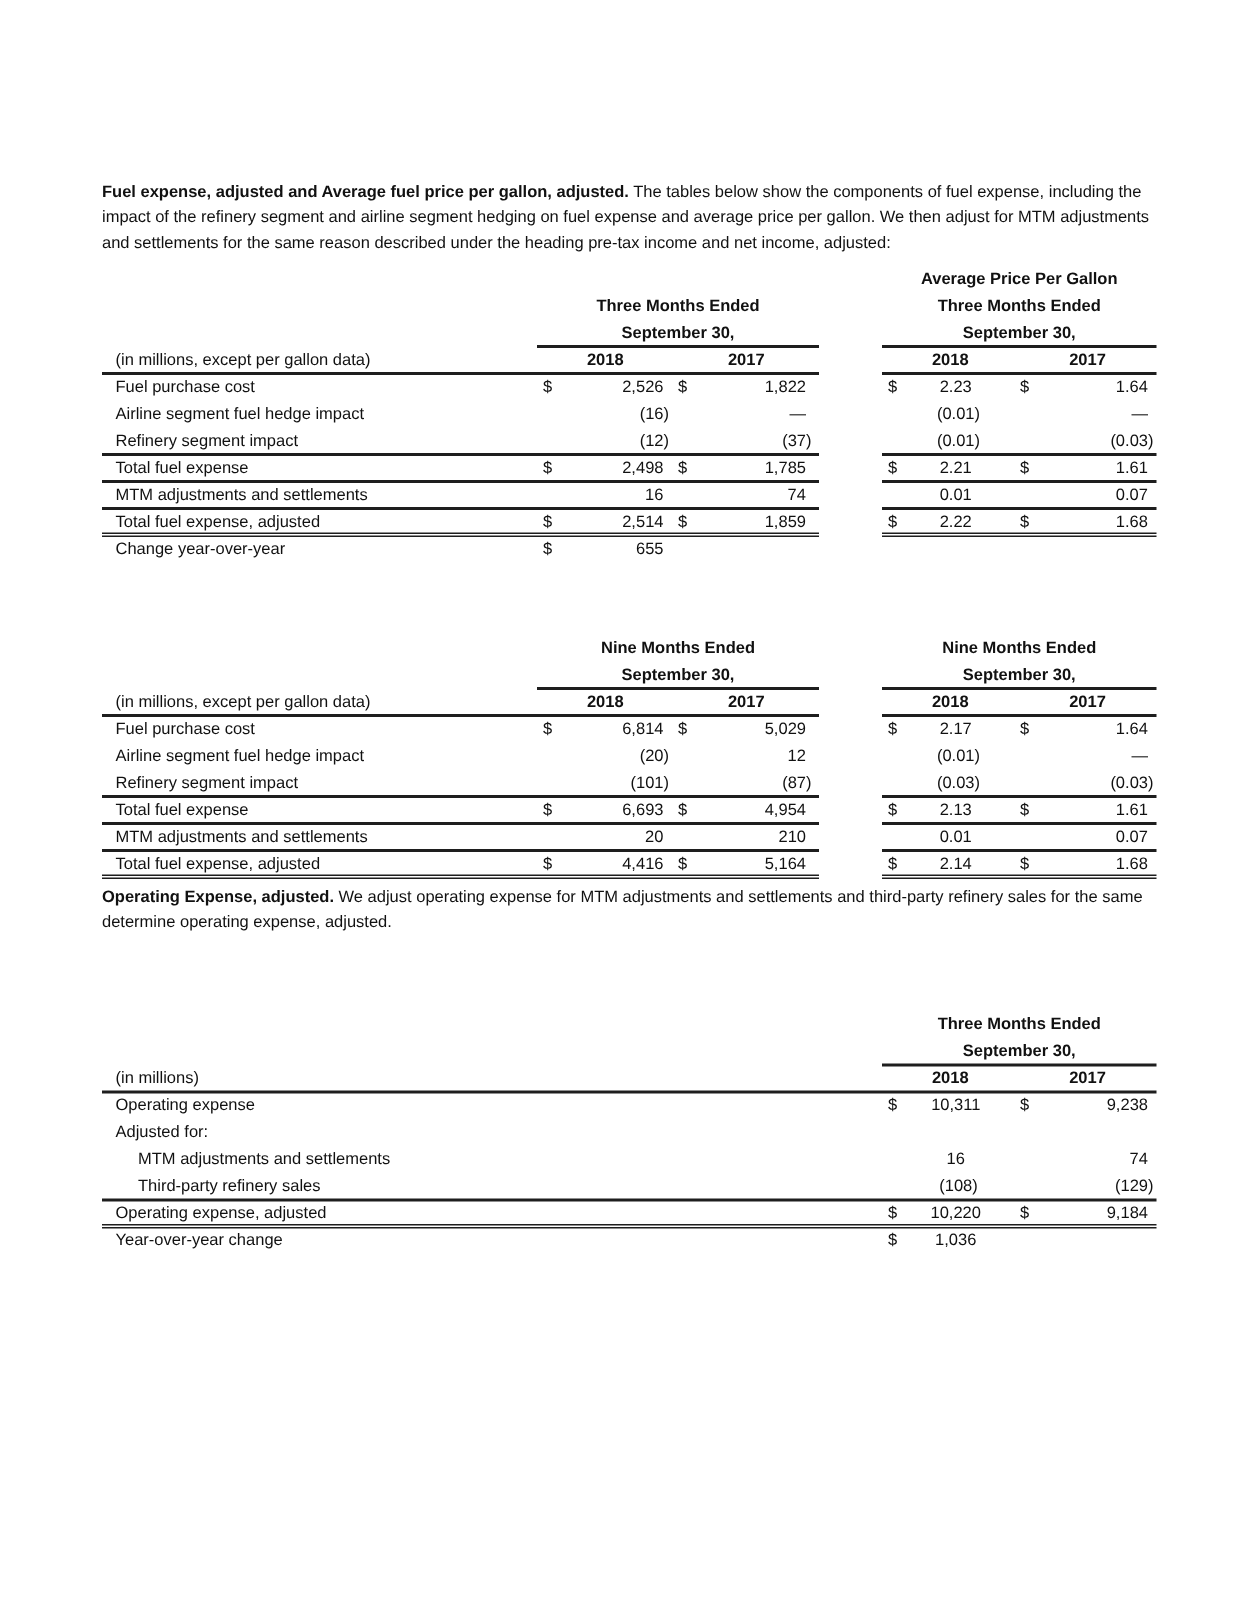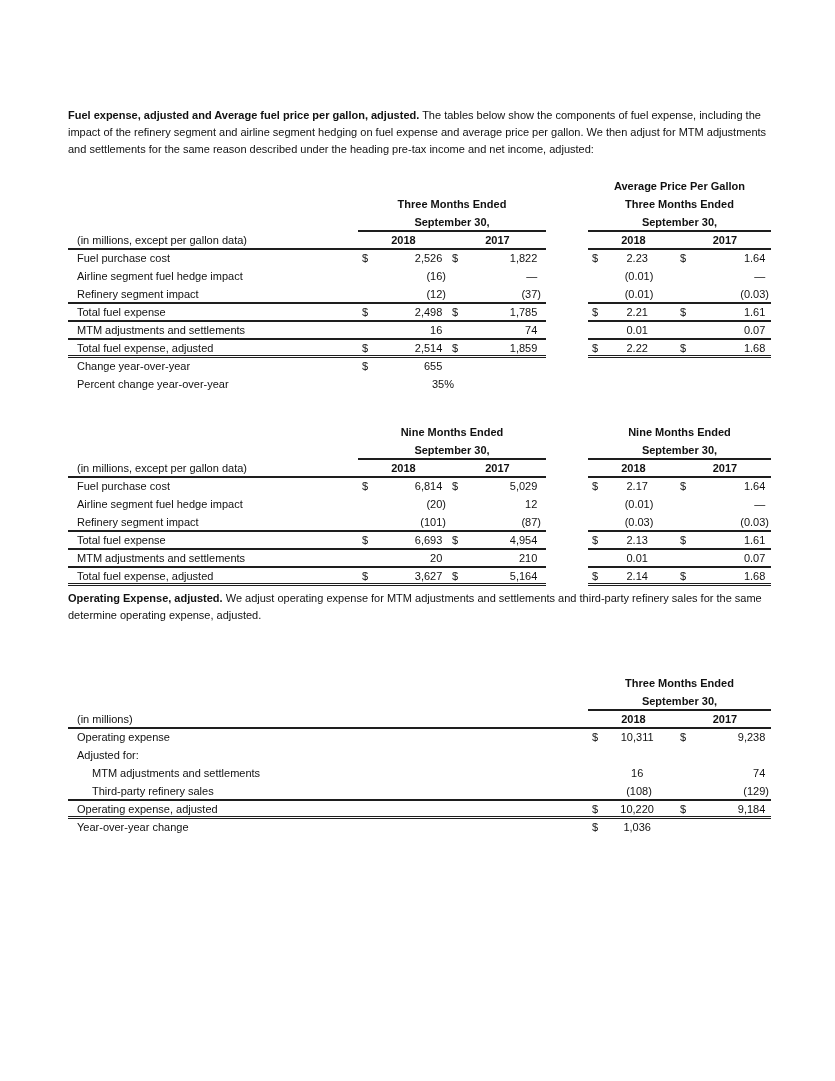--- a/index.html
+++ b/index.html
@@ -44,21 +44,21 @@
   .yL2 { width:97px !important; text-align:center; font-weight:bold; }
   .yR1 { width:91px !important; text-align:center; font-weight:bold; }
   .yR2 { width:92px !important; text-align:center; font-weight:bold; }
 
   .np::after { content:")"; visibility:hidden; }
   .pct { position:relative; left:8px; }
 </style>
 </head>
 <body>
 
-<div class="para" style="top:107px;">
+<div class="para" style="top:120px;">
   <span class="line"><span class="lead">Fuel expense, adjusted and Average fuel price per gallon, adjusted.</span><span> The tables below show the components of fuel expense, including the</span></span>
   <span class="line">impact of the refinery segment and airline segment hedging on fuel expense and average price per gallon. We then adjust for MTM adjustments</span>
   <span class="line">and settlements for the same reason described under the heading pre-tax income and net income, adjusted:</span>
 </div>
 
 <div class="tbl" style="top:178px;">
   <div class="row">
     <div class="cell lbl"></div>
     <div class="cell blkL"></div>
     <div class="gap"></div>
@@ -202,27 +202,20 @@
   </div>
 
   <div class="row">
     <div class="cell lbl">Change year-over-year</div>
     <div class="cell blkL">
       <span class="cur1">$</span>
       <span class="v1 num np">655</span>
     </div>
   </div>
 
-  <div class="row">
-    <div class="cell lbl">Percent change year-over-year</div>
-    <div class="cell blkL">
-      <span class="cur1"></span>
-      <span class="v1 num pct">35%</span>
-    </div>
-  </div>
 </div>
 
 <div class="tbl" style="top:424px;">
   <div class="row">
     <div class="cell lbl"></div>
     <div class="cell blkL hdr">
         <span class="full">Nine Months Ended</span>
       </div>
     <div class="gap"></div>
     <div class="cell blkR hdr">
@@ -329,21 +322,21 @@
       <span class="cur1"></span>
       <span class="v1 num np">0.01</span>
       <span class="cur2"></span>
       <span class="v2 num np">0.07</span>
     </div>
   </div>
   <div class="row">
     <div class="cell lbl dbl">Total fuel expense, adjusted</div>
     <div class="cell blkL dbl">
       <span class="cur1">$</span>
-      <span class="v1 num np">3,627</span>
+      <span class="v1 num np">4,416</span>
       <span class="cur2">$</span>
       <span class="v2 num np">5,164</span>
     </div>
     <div class="gap"></div>
     <div class="cell blkR dbl">
       <span class="cur1">$</span>
       <span class="v1 num np">2.14</span>
       <span class="cur2">$</span>
       <span class="v2 num np">1.68</span>
     </div>

